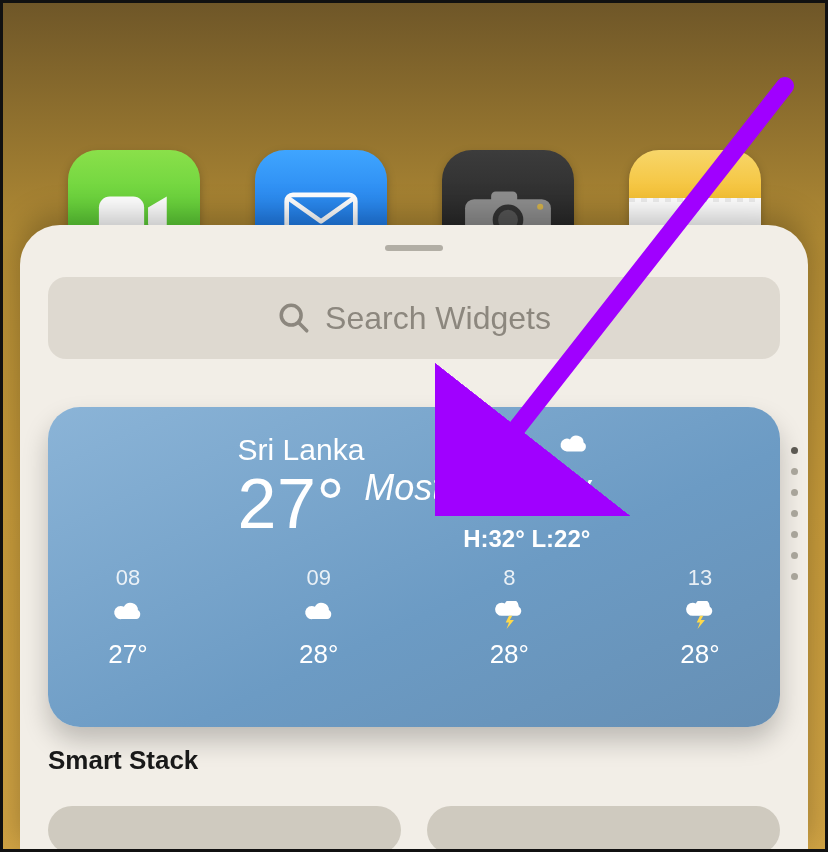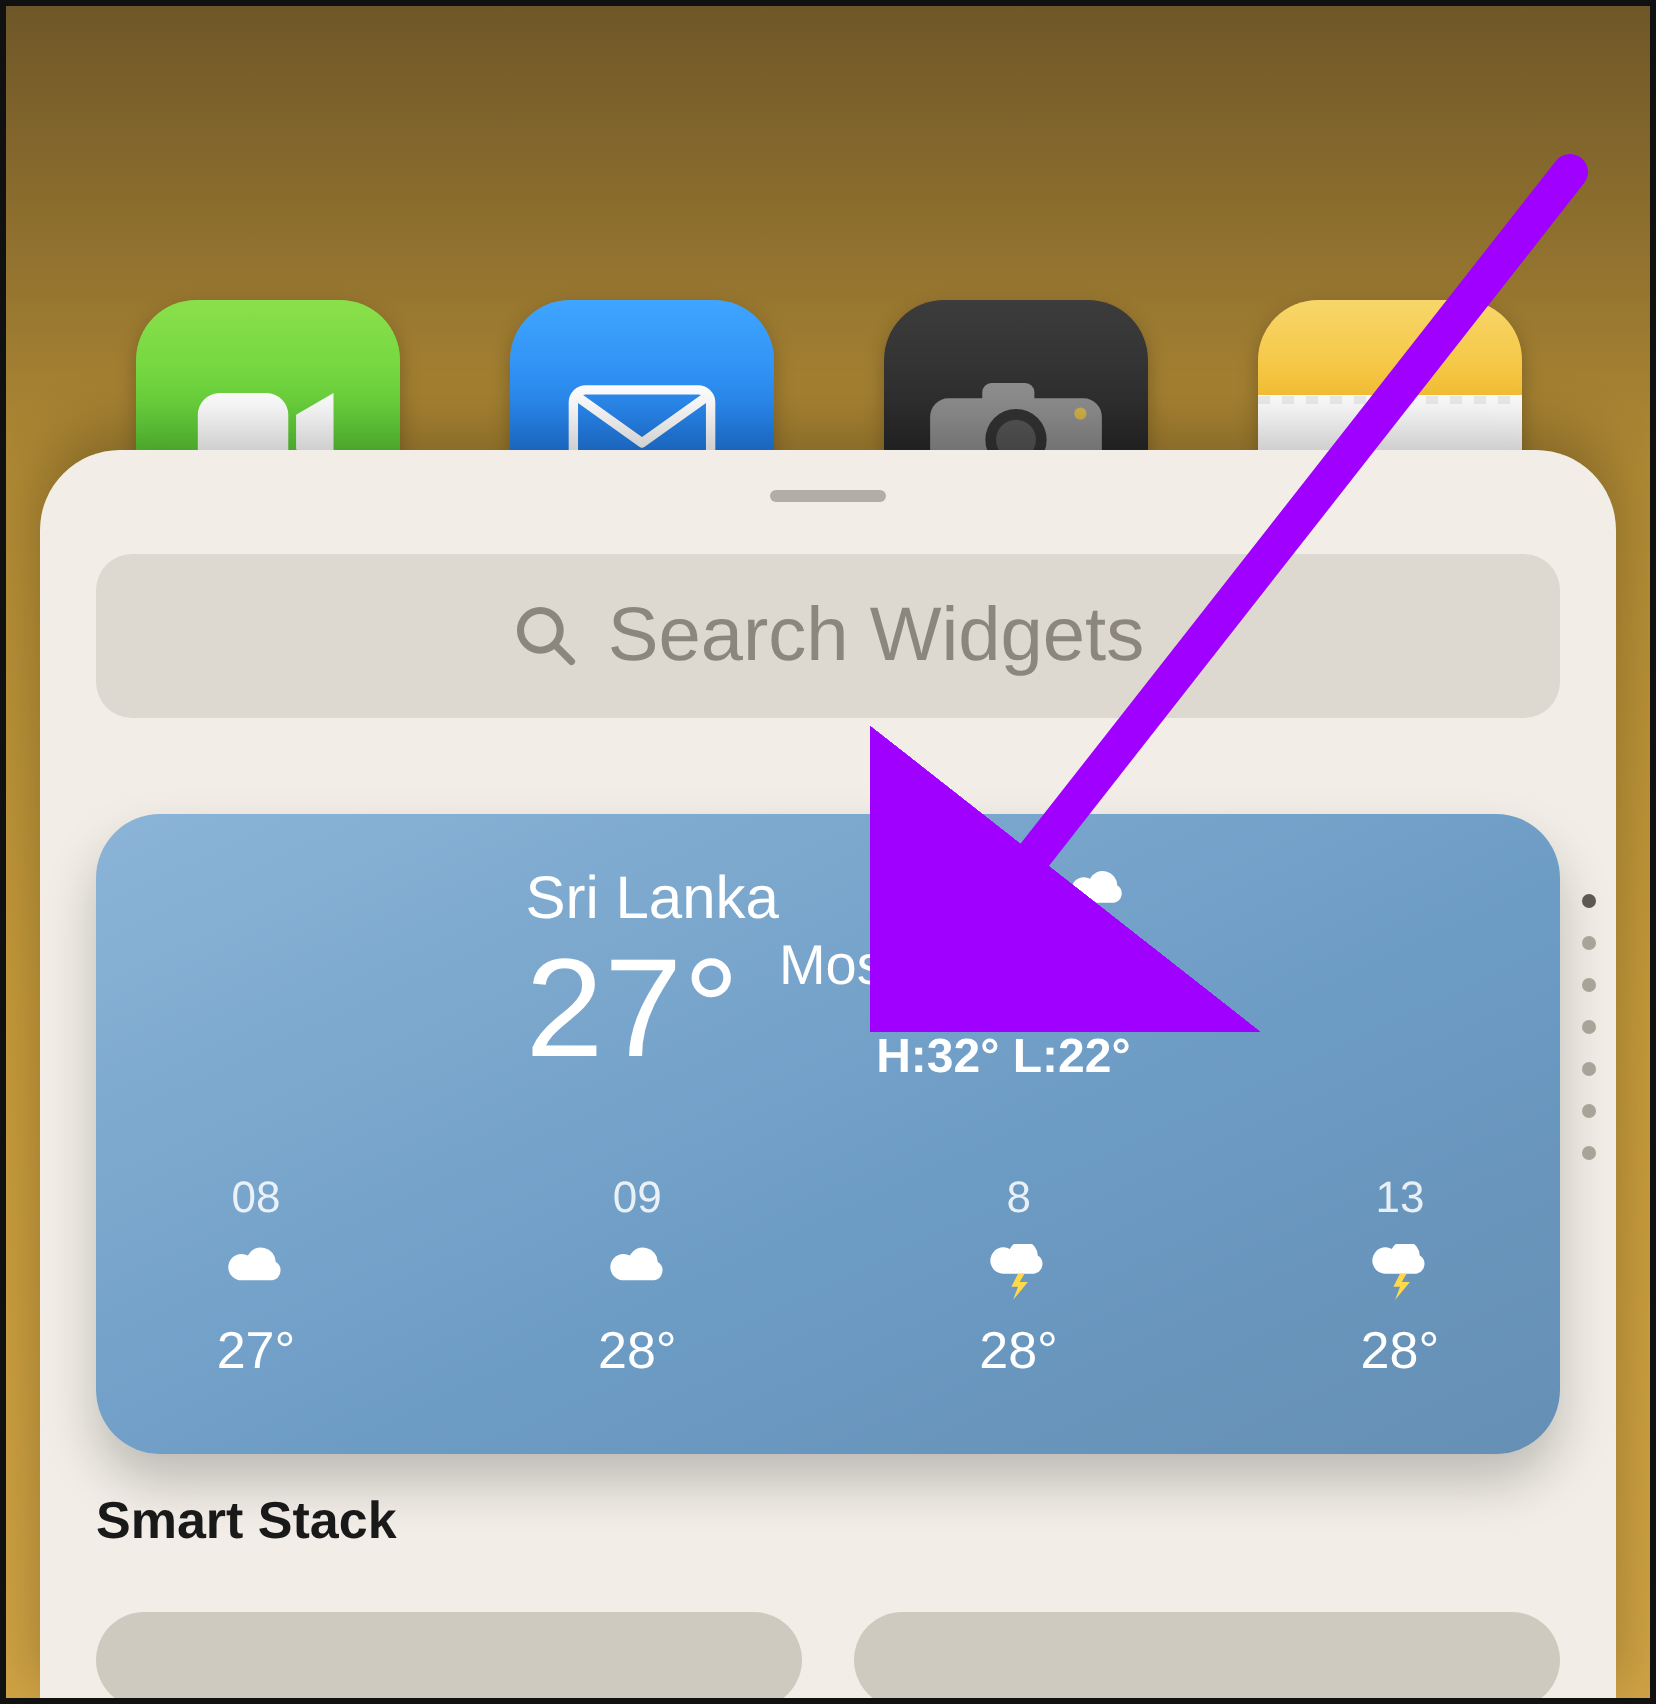--- a/index.html
+++ b/index.html
@@ -89,21 +89,21 @@
 
     .search {
       background: #ded9d0;
       border-radius: 18px;
       height: 82px;
       display: flex;
       align-items: center;
       justify-content: center;
       gap: 14px;
       color: #8c877e;
-      font-size: 38px;
+      font-size: 32px;
       font-weight: 400;
     }
     .search svg { width: 34px; height: 34px; }
 
     
     .widget-wrap {
       margin-top: 48px;
       position: relative;
     }
     .widget-card {
@@ -116,27 +116,27 @@
       position: relative;
     }
 
     .loc-row { display: flex; justify-content: center; align-items: flex-start; }
     .location { font-size: 30px; font-weight: 500; }
     .bigtemp  { font-size: 70px; font-weight: 300; line-height: 1; margin-top: 2px; letter-spacing: 0.5px; }
 
     .cond-col { text-align: right; }
     .cond-icon { font-size: 28px; line-height:1; display:block; margin-bottom:6px; text-align:right;}
     .cond-icon svg { width: 32px; height: 22px; }
-    .condition { font-size: 28px; font-weight: 500; white-space: nowrap; }
+    .condition { font-size: 36px; font-weight: 500; white-space: nowrap; font-style: italic; }
     .hilo { font-size: 24px; font-weight: 700; margin-top:16px; }
 
     .hours {
       display: flex;
       justify-content: space-between;
-      margin-top: 43px;
+      margin-top: 12px;
       gap: 0;
     }
     .hour {
       display: flex;
       flex-direction: column;
       align-items: center;
       gap: 10px;
       width: 100px;
     }
     .hour-label { font-size: 22px; opacity: 0.85; font-weight:500; }

